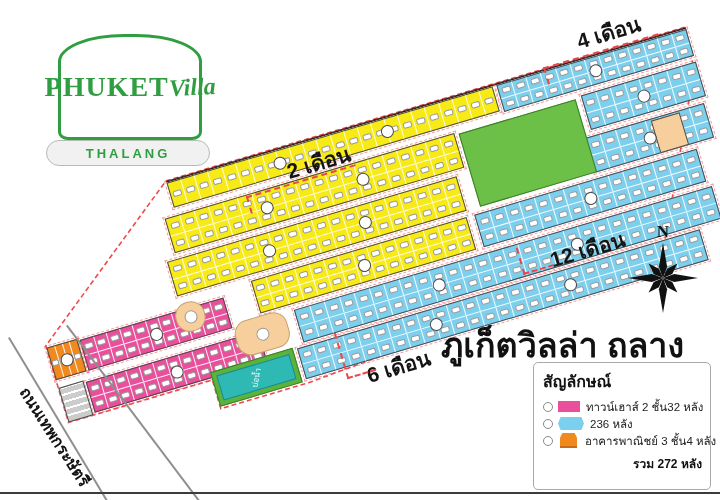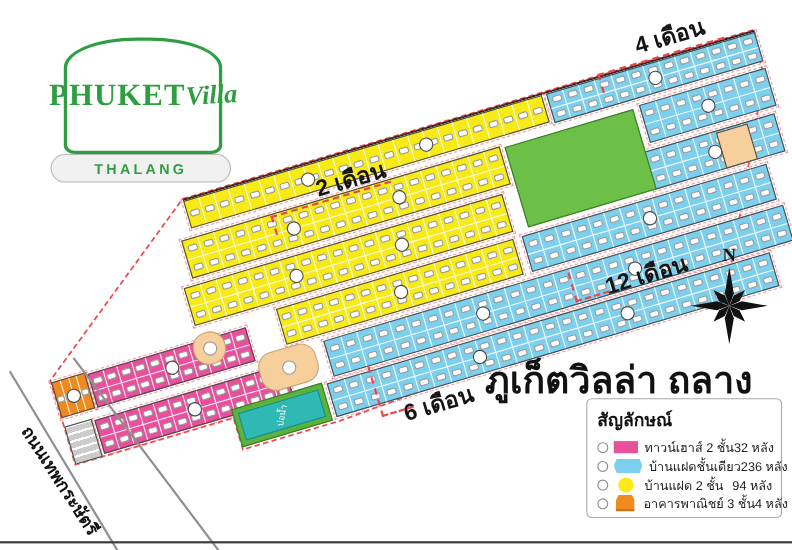--- a/index.html
+++ b/index.html
@@ -73,21 +73,21 @@
   .phase-bracket.bottom{border-bottom:2px dashed #e8474b;border-left:2px dashed #e8474b;}
   
   .compass{position:absolute;left:618px;top:222px;width:90px;text-align:center;z-index:5;}
   .compass .n{font-family:"Liberation Serif","DejaVu Serif",serif;font-size:17px;font-weight:600;color:#111;}
   .map-title{
     position:absolute;left:420px;top:318px;width:285px;text-align:center;
     font-size:34px;font-weight:700;color:#111;z-index:5;white-space:nowrap;
   }
   
   .legend{
-    position:absolute;left:533px;top:362px;width:178px;height:109px;
+    position:absolute;left:533px;top:362px;width:178px;height:128px;
     background:#fff;border:1px solid #a9a9a9;border-radius:5px;z-index:6;
     padding:6px 8px 4px 9px;box-sizing:border-box;
   }
   .legend-title{font-size:16px;font-weight:700;color:#111;margin-bottom:4px;}
   .legend-row{display:flex;align-items:center;height:17px;}
   .legend-bullet{width:8px;height:8px;border-radius:50%;border:1px solid #8a8a8a;background:#fff;flex:0 0 auto;}
   .legend-swatch{margin:0 6px 0 5px;flex:0 0 auto;}
   .sw-rect{width:22px;height:11px;}
   .sw-hex{width:26px;height:13px;clip-path:polygon(10% 0,90% 0,100% 50%,90% 100%,10% 100%,0 50%);}
   .sw-circle{width:14px;height:14px;border-radius:50%;margin-left:9px;margin-right:10px;}
@@ -1411,34 +1411,28 @@
   <div id="legend-rows">
       <div class="legend-row">
         <div class="legend-bullet"></div>
         <div class="legend-swatch sw-rect" style="background: rgb(234, 79, 155);"></div>
         <div class="legend-label">ทาวน์เฮาส์ 2 ชั้น</div>
         <div class="legend-count">32 หลัง</div>
       </div>
       <div class="legend-row">
         <div class="legend-bullet"></div>
         <div class="legend-swatch sw-hex" style="background: rgb(125, 207, 238);"></div>
-        <div class="legend-label">บ้านแฝดชั้นเดียว</div>
         <div class="legend-count">236 หลัง</div>
-      </div>
-      <div class="legend-row">
-        <div class="legend-bullet"></div>
-        <div class="legend-swatch sw-circle" style="background: rgb(255, 232, 26);"></div>
-        <div class="legend-label">บ้านแฝด 2 ชั้น</div>
-        <div class="legend-count">94 หลัง</div>
       </div>
       <div class="legend-row">
         <div class="legend-bullet"></div>
         <div class="legend-swatch sw-building" style="background: rgb(240, 138, 31); border-bottom: 2px solid rgb(201, 109, 16);"></div>
         <div class="legend-label">อาคารพาณิชย์ 3 ชั้น</div>
         <div class="legend-count">4 หลัง</div>
       </div>
     </div>
+  <div class="legend-total">รวม 272 หลัง</div>
 </div>
 
 <div class="road-line" style="left:8px;top:338px;height:210px;transform:rotate(-31deg);"></div>
 <div class="road-line" style="left:66px;top:326px;height:235px;transform:rotate(-37deg);"></div>
 <div class="road-name">ถนนเทพกระษัตรี</div>
 <div class="bottom-rule"></div>
 
 </body></html>

